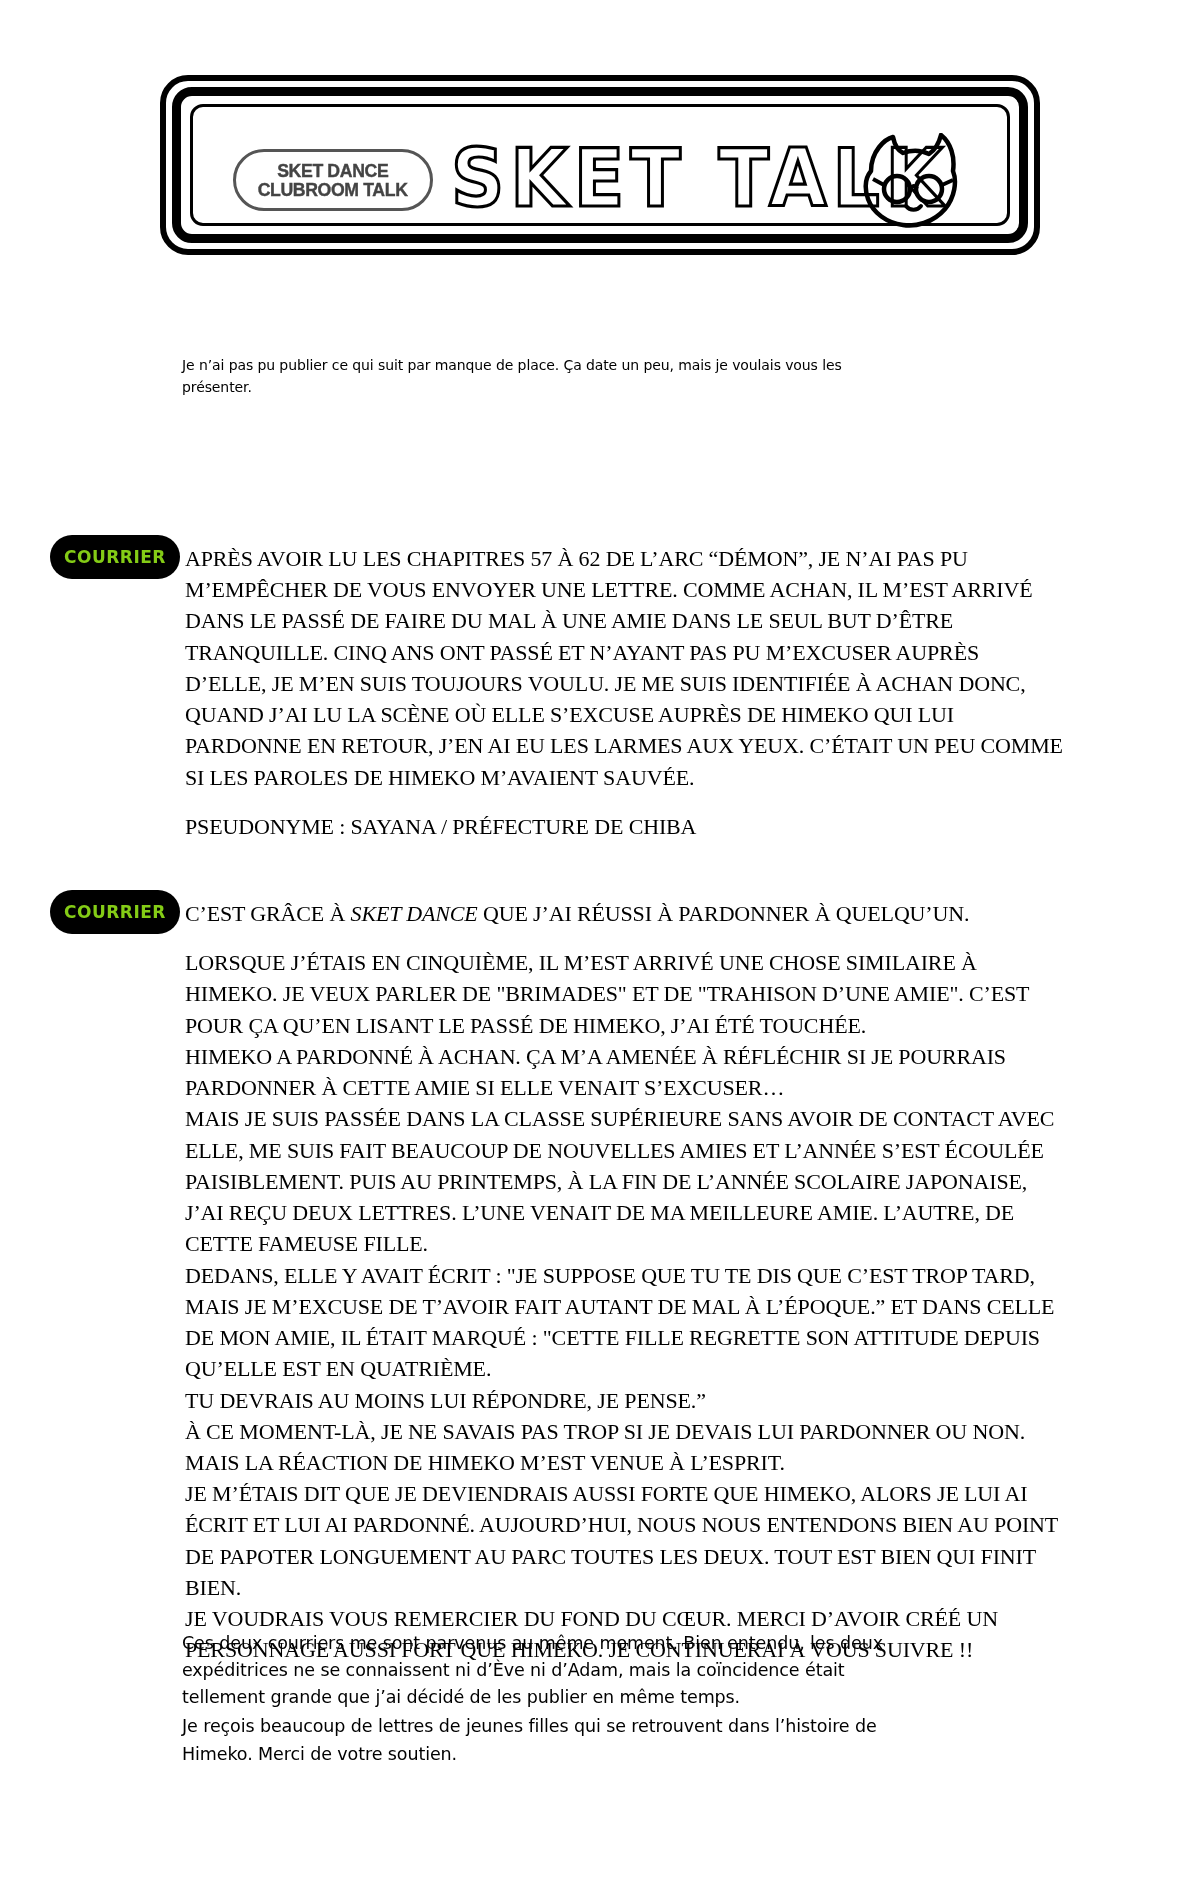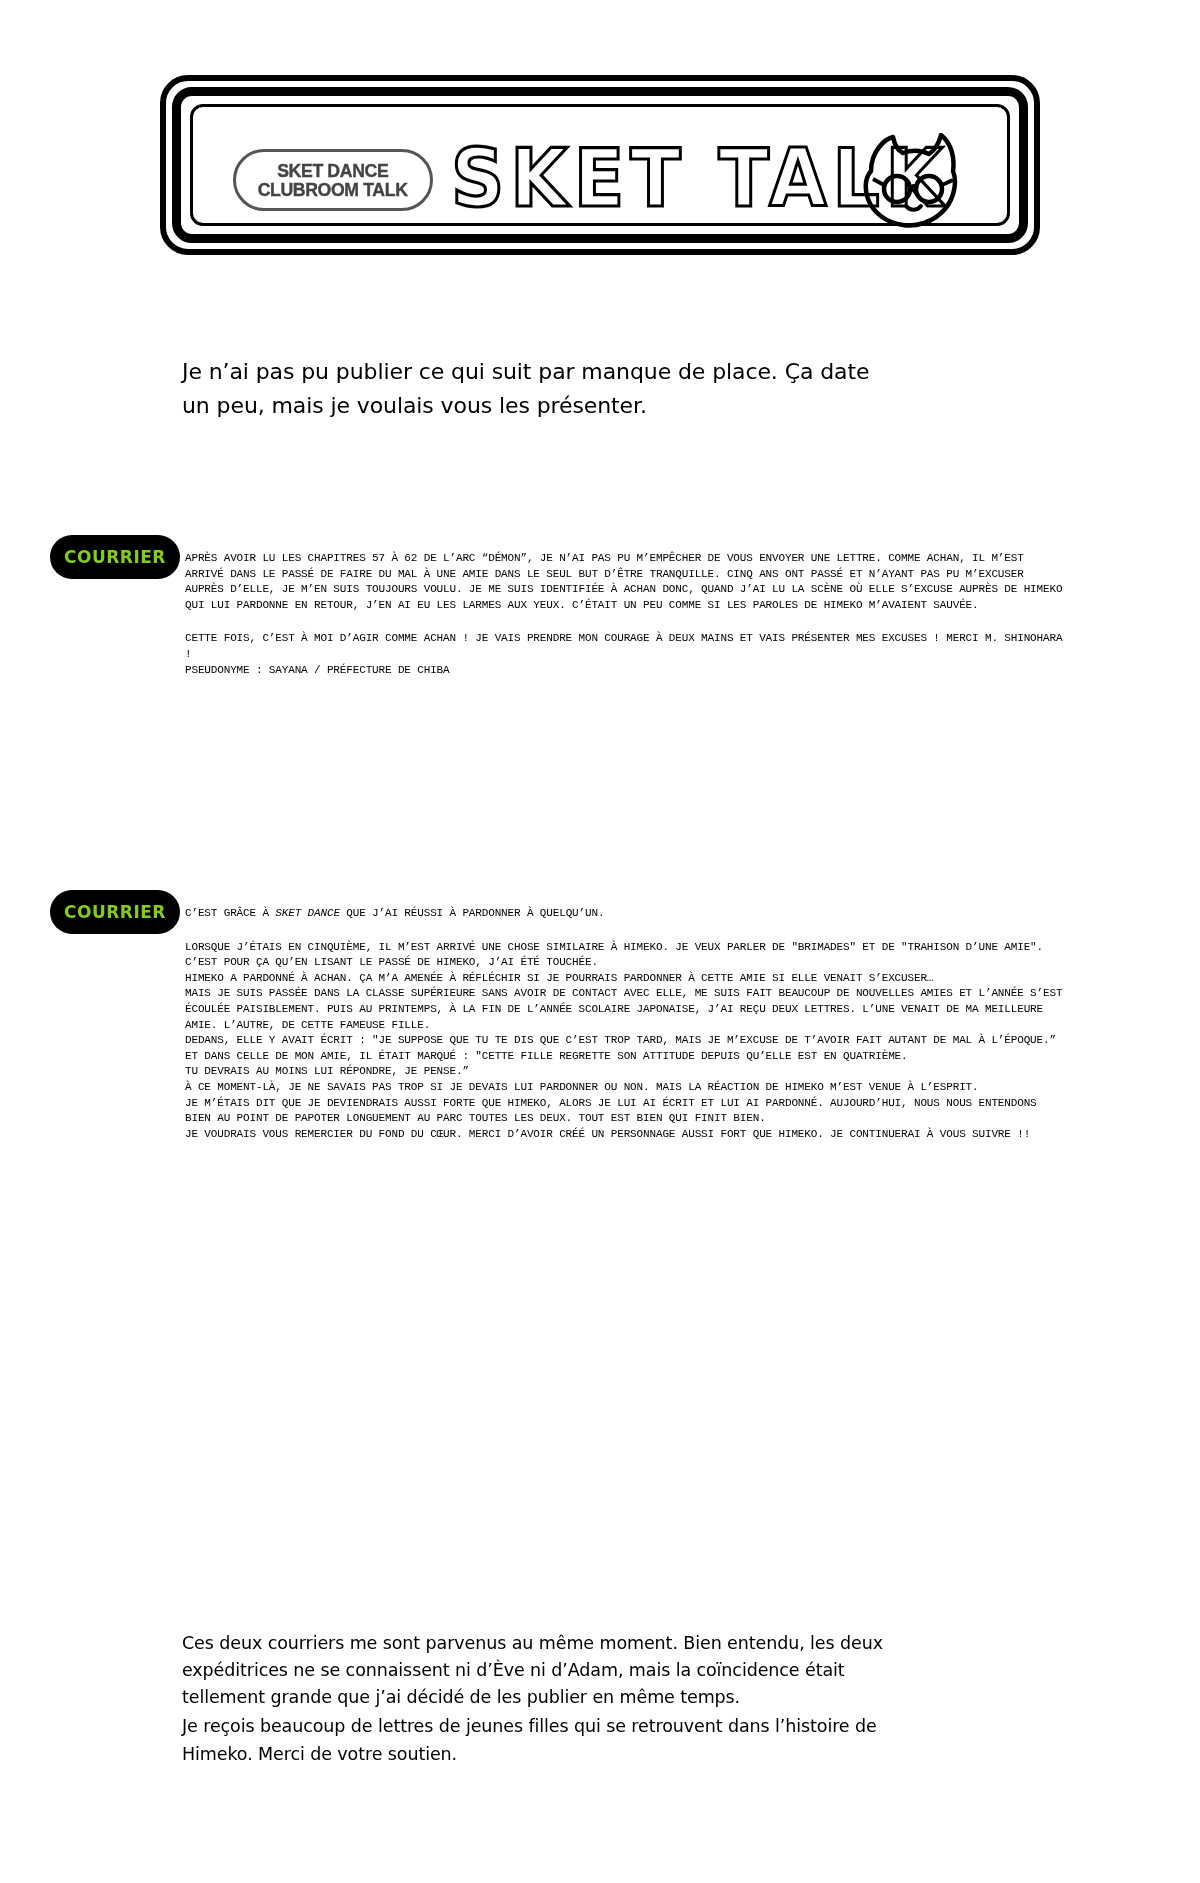--- a/index.html
+++ b/index.html
@@ -104,21 +104,21 @@
     width: 100px;
     height: 96px;
   }
 
   
   .intro {
     position: absolute;
     left: 182px;
     top: 355px;
     width: 700px;
-    font-size: 22px;
+    font-size: 14px;
     line-height: 1.55;
     letter-spacing: -0.1px;
     font-family: "DejaVu Sans", sans-serif;
   }
 
   .letter {
     position: absolute;
     left: 50px;
     width: 1100px;
   }
@@ -135,26 +135,26 @@
     font-size: 17px;
     letter-spacing: 0.5px;
     display: flex;
     align-items: center;
     justify-content: center;
     font-family: "DejaVu Sans", sans-serif;
   }
   .letter .body {
     position: absolute;
     left: 135px;
-    top: 16px;
+    top: 8px;
     width: 880px;
-    font-size: 11px;
+    font-size: 22px;
     line-height: 1.42;
     letter-spacing: -0.15px;
-    font-family: Liberation Mono, monospace;
+    font-family: Liberation Serif, serif;
   }
   .letter .body p {
     margin: 0 0 18px 0;
   }
   .letter .body p:last-child { margin-bottom: 0; }
   .letter .body .tight { margin-bottom: 0; }
   .it { font-style: italic; }
 
   .outro {
     position: absolute;
@@ -199,21 +199,20 @@
       </div>
     </div>
   </div>
 
   <div class="intro">Je n’ai pas pu publier ce qui suit par manque de place. Ça date un peu, mais je voulais vous les présenter.</div>
 
   <div class="letter" style="top:535px;">
     <div class="tag">COURRIER</div>
     <div class="body">
       <p>APRÈS AVOIR LU LES CHAPITRES 57 À 62 DE L’ARC “DÉMON”, JE N’AI PAS PU M’EMPÊCHER DE VOUS ENVOYER UNE LETTRE. COMME ACHAN, IL M’EST ARRIVÉ DANS LE PASSÉ DE FAIRE DU MAL À UNE AMIE DANS LE SEUL BUT D’ÊTRE TRANQUILLE. CINQ ANS ONT PASSÉ ET N’AYANT PAS PU M’EXCUSER AUPRÈS D’ELLE, JE M’EN SUIS TOUJOURS VOULU. JE ME SUIS IDENTIFIÉE À ACHAN DONC, QUAND J’AI LU LA SCÈNE OÙ ELLE S’EXCUSE AUPRÈS DE HIMEKO QUI LUI PARDONNE EN RETOUR, J’EN AI EU LES LARMES AUX YEUX. C’ÉTAIT UN PEU COMME SI LES PAROLES DE HIMEKO M’AVAIENT SAUVÉE.</p>
-      <p class="tight">CETTE FOIS, C’EST À MOI D’AGIR COMME ACHAN ! JE VAIS PRENDRE MON COURAGE À DEUX MAINS ET VAIS PRÉSENTER MES EXCUSES ! MERCI M. SHINOHARA !</p>
       <p>PSEUDONYME : SAYANA / PRÉFECTURE DE CHIBA</p>
     </div>
   </div>
 
   <div class="letter" style="top:890px;">
     <div class="tag">COURRIER</div>
     <div class="body">
       <p>
         <span>C’EST GRÂCE À </span><span class="it">SKET DANCE</span><span> QUE J’AI RÉUSSI À PARDONNER À QUELQU’UN.</span>
       </p>

